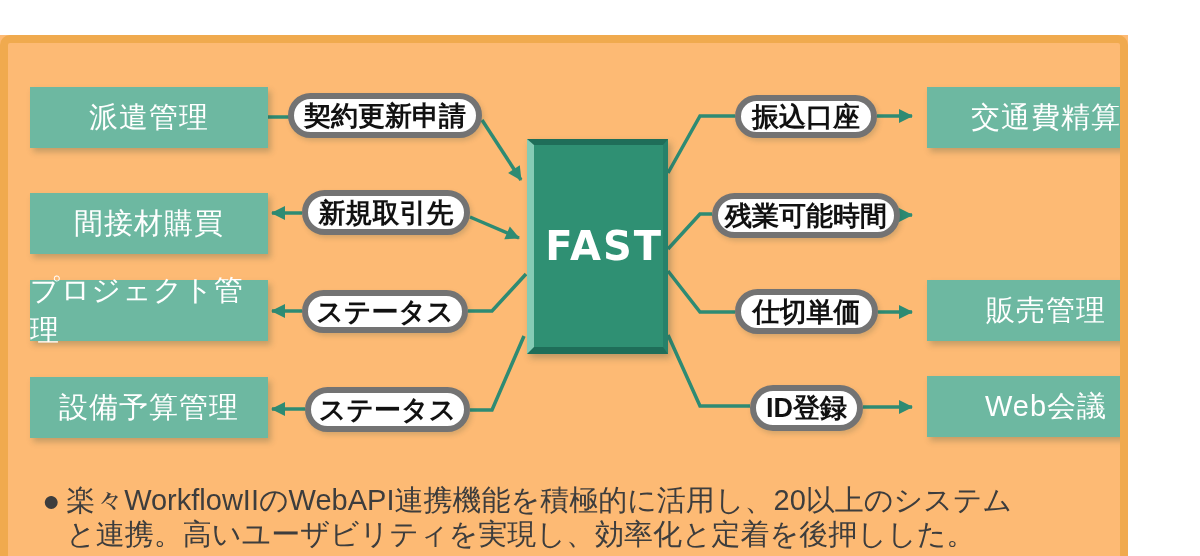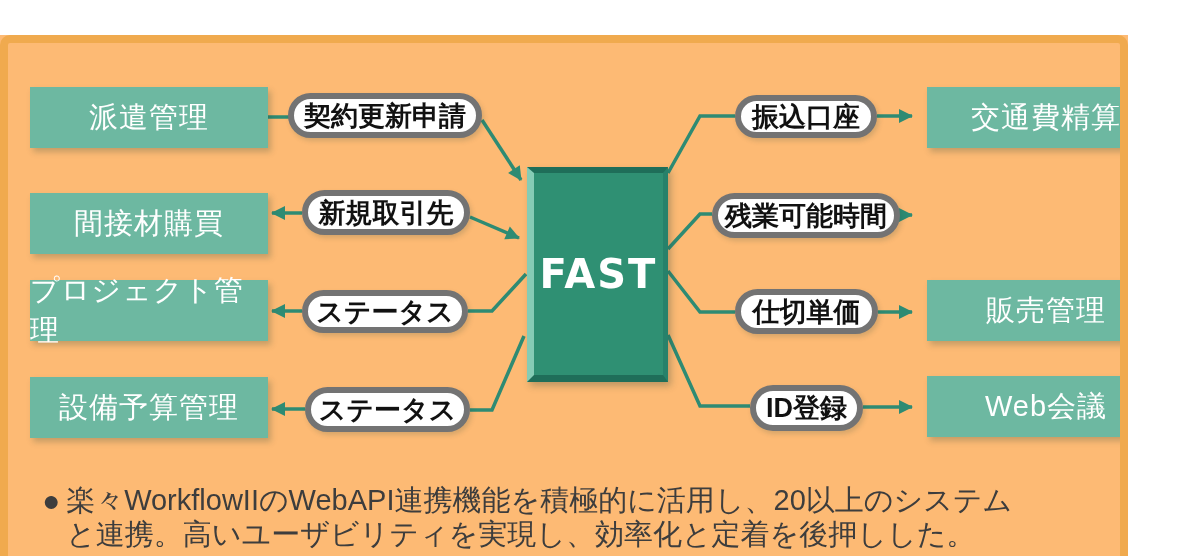--- a/index.html
+++ b/index.html
@@ -23,28 +23,28 @@
     box-shadow:3px 4px 6px rgba(40,70,60,0.25);
   }
   .pill {
     position:absolute; box-sizing:border-box; z-index:2;
     background:#ffffff; border:6px solid #737373; border-radius:28px;
     display:flex; align-items:center; justify-content:center;
     font-size:27px; font-weight:600; color:#111111;
     box-shadow:2px 3px 5px rgba(40,70,60,0.18);
   }
   .fast-box {
-    position:absolute; left:527px; top:132px; width:141px; height:215px;
+    position:absolute; left:527px; top:104px; width:141px; height:215px;
     box-sizing:border-box; z-index:2;
     background:#2f9073;
     border-left:7px solid #85ccb5;
     border-right:5px solid #27816a;
     border-top:6px solid #1f6e59;
     border-bottom:7px solid #1f6e59;
-    display:flex; align-items:center; justify-content:center;
+    display:flex; align-items:center; justify-content:flex-end;
     box-shadow:3px 4px 7px rgba(40,70,60,0.3);
   }
   .fast-label {
     color:#ffffff; font-size:40px; font-weight:800; letter-spacing:2px;
     font-family:"DejaVu Sans","Liberation Sans",sans-serif;
   }
   .caption {
     position:absolute; left:42px; top:448px; z-index:2;
     color:#3d3d3d; font-size:29px; line-height:34px; font-weight:500;
     display:flex; align-items:flex-start;

